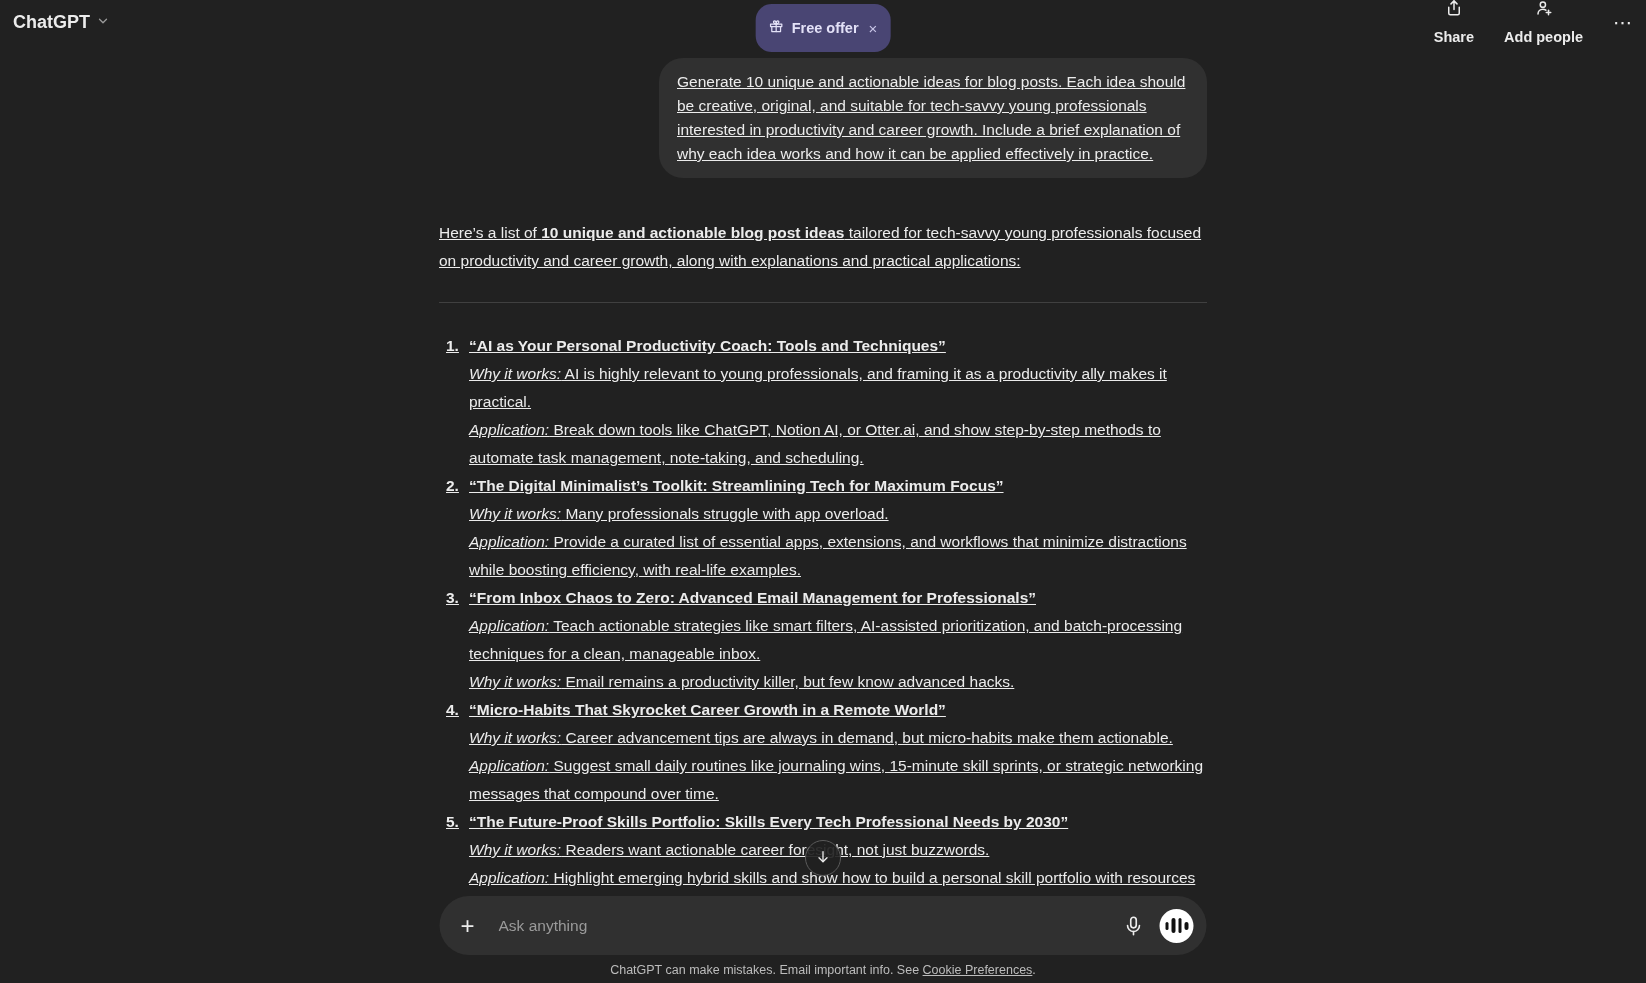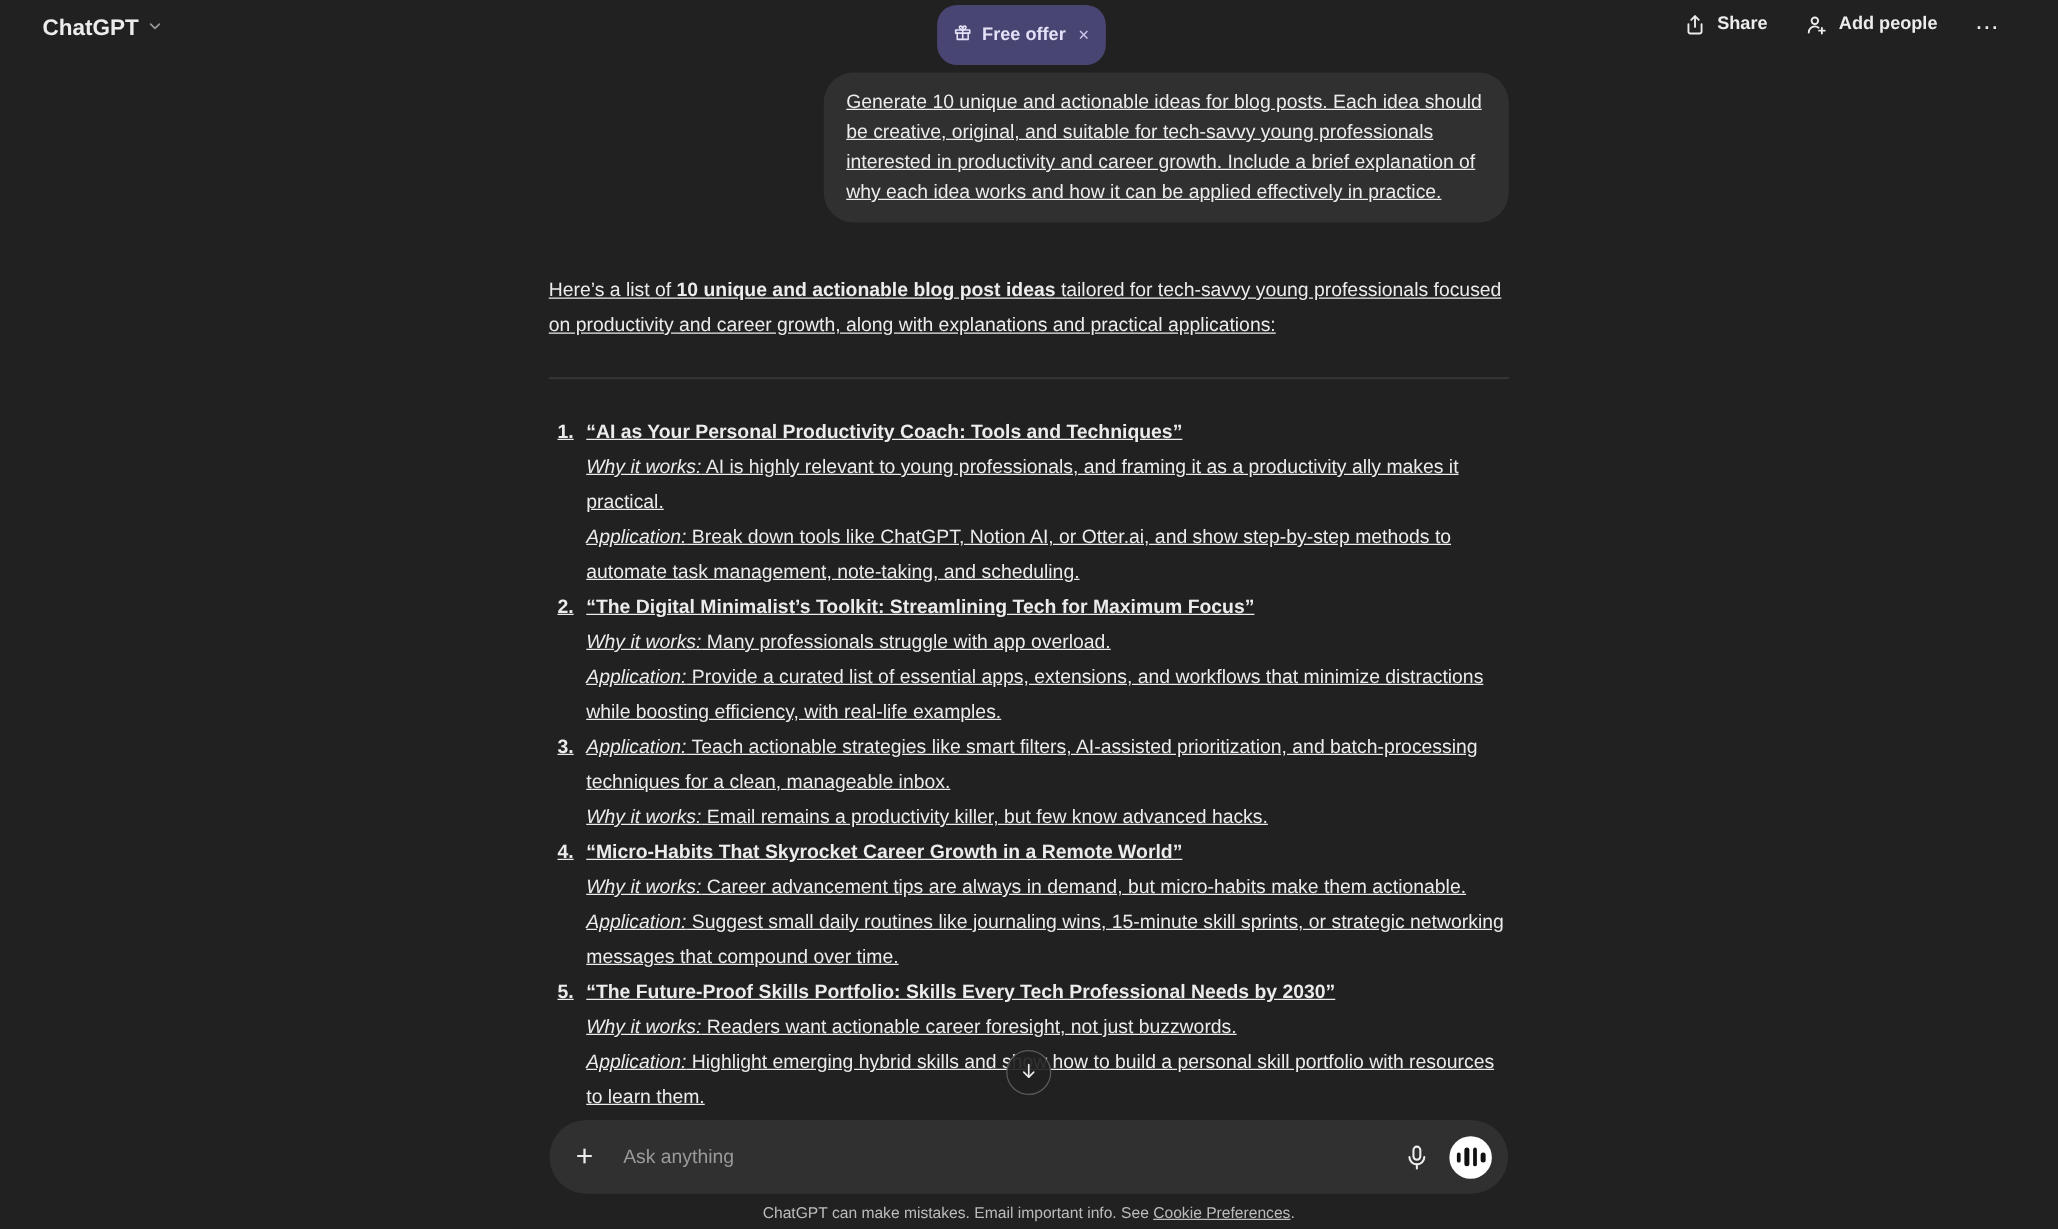--- a/index.html
+++ b/index.html
@@ -5,34 +5,34 @@
   * { box-sizing: border-box; }
   html,body { margin:0; padding:0; }
   body {
     width:1646px; height:983px; overflow:hidden; position:relative;
     background:#212121; color:#ececec;
     font-family:"Liberation Sans", sans-serif;
   }
 
   
   .header {
-    position:absolute; top:0; left:0; right:12px; height:44px; z-index:20;
-    display:flex; align-items:center; padding:0 34px;gap:16px;
+    position:absolute; top:0; left:0; right:0; height:44px; z-index:20;
+    display:flex; align-items:center; padding:0 13px;gap:16px;
   }
   .brand { display:flex; align-items:center; gap:6px; font-size:18px; font-weight:700; cursor:pointer; }
   .brand svg { color:#9b9b9b; margin-top:2px; }
   .free-offer {
     position:absolute; left:50%; top:4px; transform:translateX(-50%);
     height:48px; display:flex; align-items:center; gap:8px; padding:0 13px;
     background:#494573; border-radius:16px; color:#e3e1f7;
     font-size:14.5px; font-weight:700; cursor:pointer;
   }
   .free-offer .close { color:#c9c6e8; font-weight:400; font-size:15px; margin-left:2px; cursor:pointer; }
   .header-right { margin-left:auto; display:flex; align-items:center; gap:30px; font-size:14.5px; font-weight:600; }
-  .hbtn { display:flex; gap:9px; cursor:pointer; }
+  .hbtn { display:flex; align-items:center; gap:9px; cursor:pointer;flex-direction:column; }
   .hbtn svg { color:#ececec; }
   .more-dots { font-size:19px; letter-spacing:1px; cursor:pointer; font-weight:400; }
 
   
   .thread { width:768px; margin:0 auto; padding-top:58px;text-decoration:underline; }
   .user-bubble {
     max-width:548px; margin-left:auto; background:#303030;
     border-radius:24px; padding:12px 18px;
     font-size:15.5px; line-height:24px;
   }
@@ -116,20 +116,21 @@
         <div class="ibody">
           <p class="ititle">“The Digital Minimalist’s Toolkit: Streamlining Tech for Maximum Focus”</p>
           <p><em>Why it works:</em><span> Many professionals struggle with app overload.</span></p>
           <p><em>Application:</em><span> Provide a curated list of essential apps, extensions, and workflows that minimize distractions while boosting efficiency, with real-life examples.</span></p>
         </div>
       </div>
 
       <div class="item">
         <span class="num">3.</span>
         <div class="ibody">
+          <p class="ititle">“From Inbox Chaos to Zero: Advanced Email Management for Professionals”</p>
           <p><em>Application:</em><span> Teach actionable strategies like smart filters, AI-assisted prioritization, and batch-processing techniques for a clean, manageable inbox.</span></p>
           <p><em>Why it works:</em><span> Email remains a productivity killer, but few know advanced hacks.</span></p>
         </div>
       </div>
 
       <div class="item">
         <span class="num">4.</span>
         <div class="ibody">
           <p class="ititle">“Micro-Habits That Skyrocket Career Growth in a Remote World”</p>
           <p><em>Why it works:</em><span> Career advancement tips are always in demand, but micro-habits make them actionable.</span></p>

